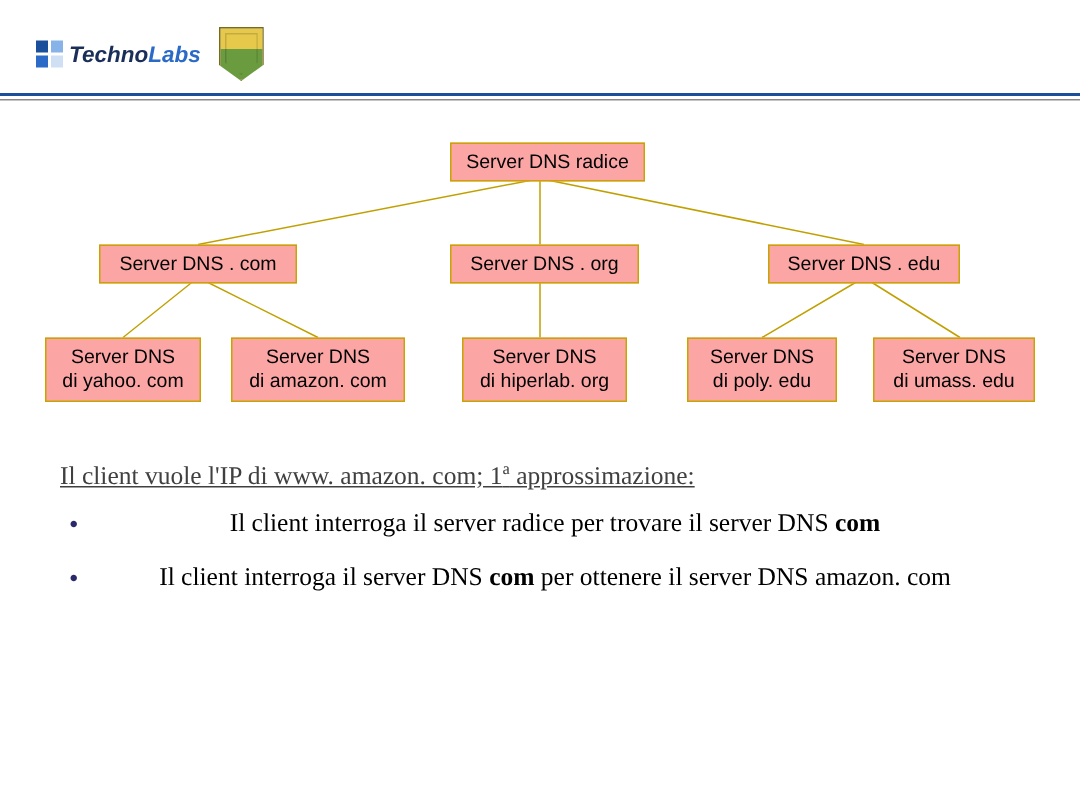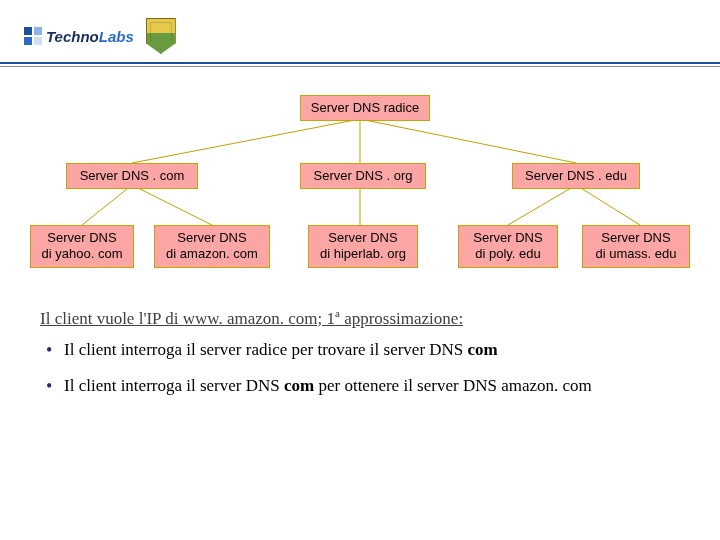--- a/index.html
+++ b/index.html
@@ -98,20 +98,21 @@
     padding: 0 4px 0 6px;
     margin: 0;
   }
   ul.bullets li {
     position: relative;
     font-size: 17px;
     color: #000;
     padding-left: 18px;
     margin: 10px 0 14px 0;
     line-height: 1.3;
+    text-align: center;
   }
   ul.bullets li::before {
     content: "•";
     position: absolute;
     left: 0; top: 0;
     color: #2a2a6a;
     font-size: 18px;
   }
   .b { font-weight: bold; }
 </style>

